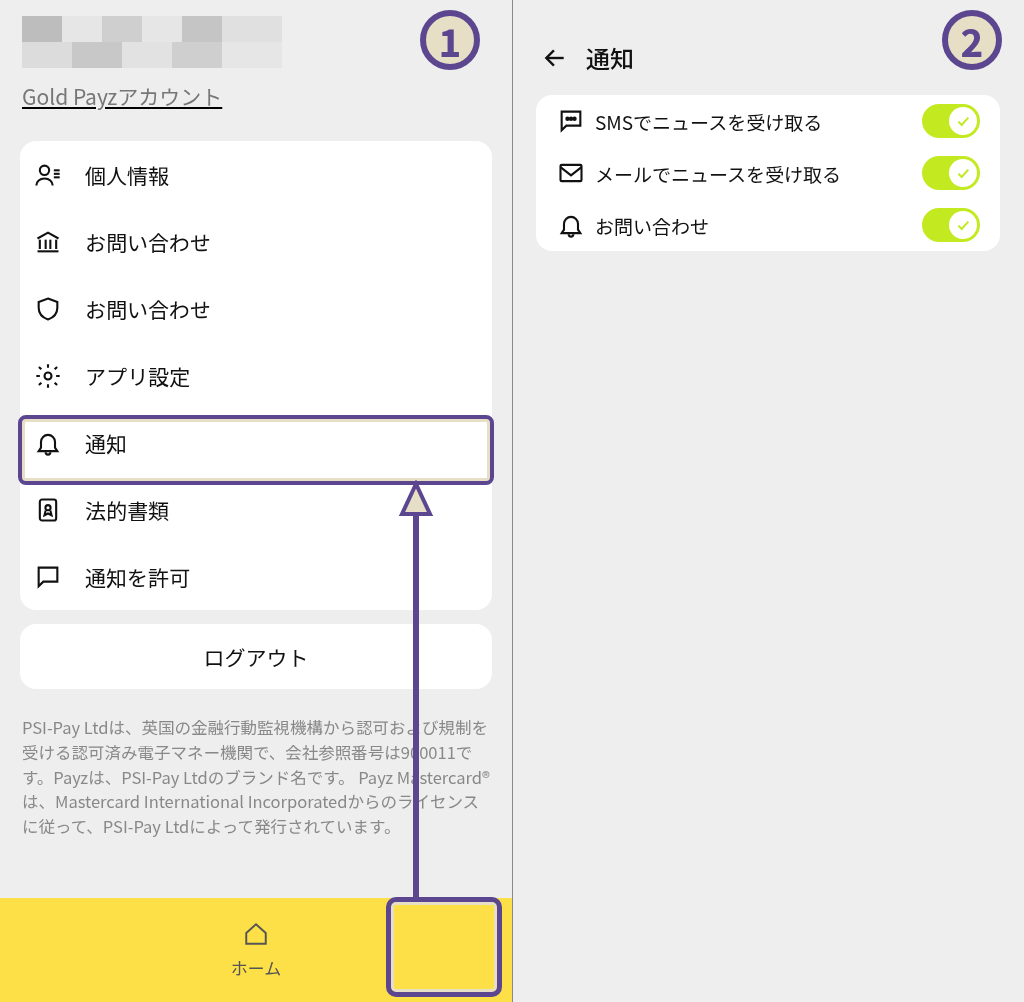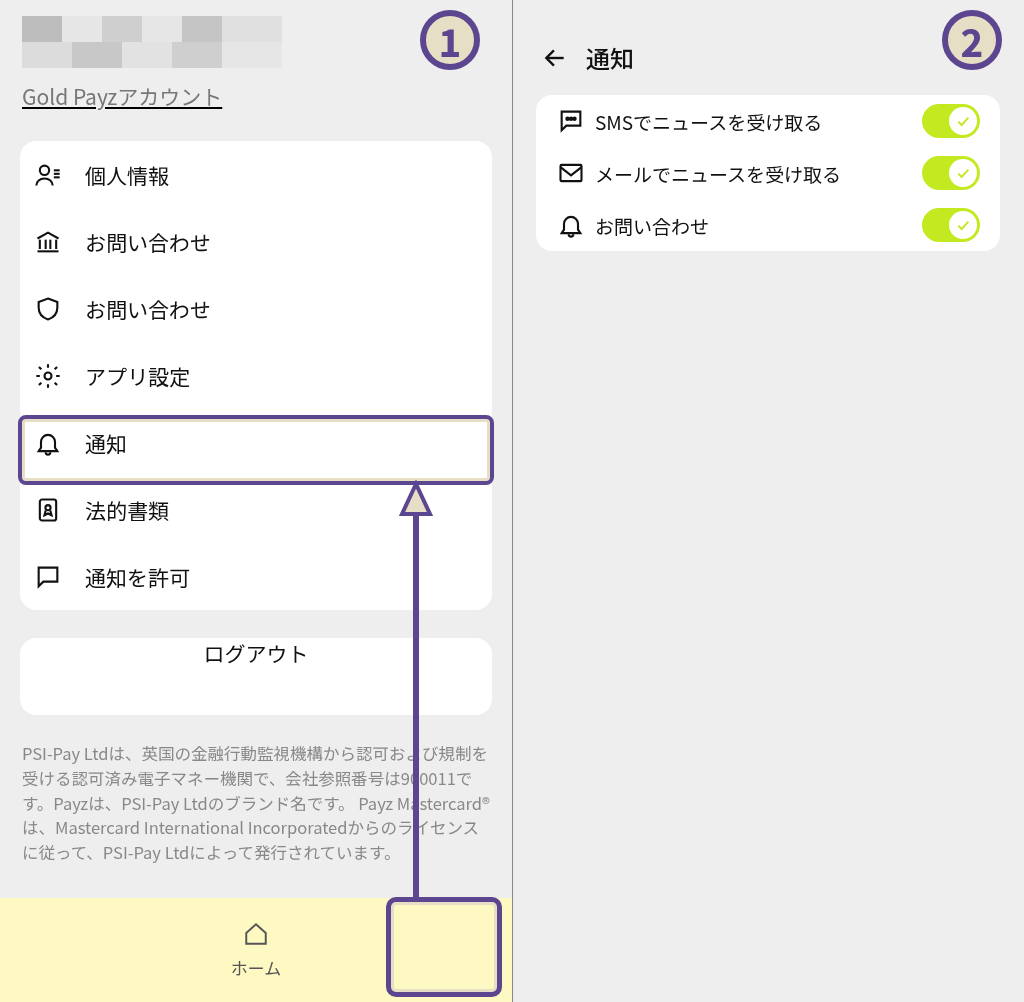--- a/index.html
+++ b/index.html
@@ -66,41 +66,41 @@
   .highlight-frame {
     position: absolute;
     border: 4px solid #5b468f;
     border-radius: 8px;
     pointer-events: none;
     box-shadow: inset 0 0 0 3px #e6dfc6;
   }
   .logout-card {
     background: #fff;
     border-radius: 16px;
-    margin: 28px 20px 0;
-    height: 77px;
-    display: flex;
-    align-items: flex-start;
+    margin: 14px 20px 0;
+    height: 65px;
+    display: flex;
+    align-items: center;
     justify-content: center;
     font-size: 21px;
     color: #111;
   }
   .legal {
     color: #888;
     font-size: 16.5px;
     line-height: 1.5;
     padding: 26px 22px 0;
   }
   .bottom-nav {
     position: absolute;
     bottom: 0;
     left: 0;
     width: 100%;
     height: 104px;
-    background: #fef9c3;
+    background: #fde047;
     display: flex;
     align-items: center;
   }
   .nav-item {
     flex: 1;
     display: flex;
     flex-direction: column;
     align-items: center;
     justify-content: center;
     gap: 8px;

